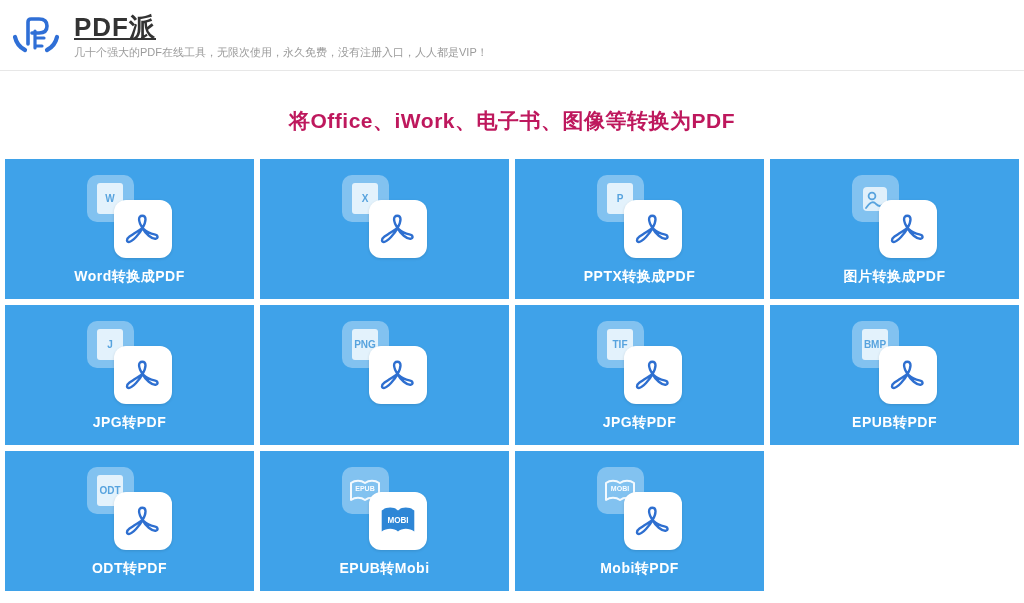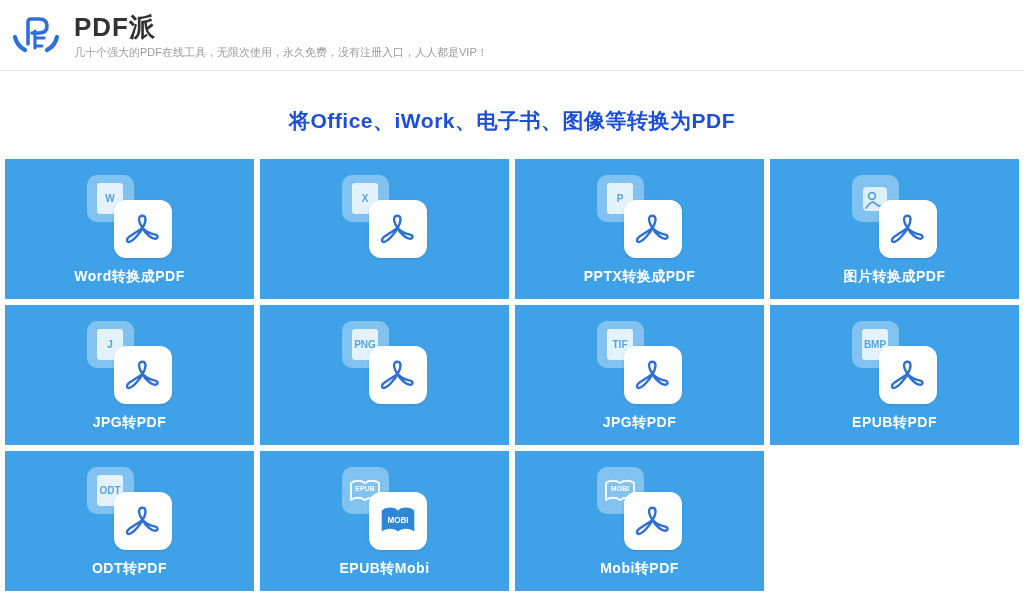--- a/index.html
+++ b/index.html
@@ -5,26 +5,26 @@
   * { margin:0; padding:0; box-sizing:border-box; }
   html,body { width:1024px; height:603px; background:#fff; overflow:hidden;
     font-family:"Liberation Sans","DejaVu Sans",sans-serif; }
 
   
   .header { height:71px; background:#fff; border-bottom:1px solid #e7e7e7;
     display:flex; align-items:center; padding-left:10px; }
   .logo { width:52px; height:52px; display:flex; align-items:center; justify-content:center;
     cursor:pointer; }
   .title-block { margin-left:12px; padding-top:2px; }
-  .site-title { font-size:26px; font-weight:bold; color:#333; letter-spacing:1px; line-height:30px; }
+  .site-title { font-size:26px; font-weight:bold; color:#333; letter-spacing:1px; line-height:30px;text-decoration:underline; }
   .site-tagline { font-size:11px; color:#9b9b9b; margin-top:3px; }
 
   
   .section-title { margin-top:36px; text-align:center; font-size:21px; font-weight:bold;
-    color:#1d4ed8; letter-spacing:.5px; }
+    color:#be185d; letter-spacing:.5px; }
 
   
   .grid { margin-top:24px; padding:0 5px; display:grid;
     grid-template-columns:repeat(4,1fr); gap:6px; }
   .tile { height:140px; background:#3fa2e9; display:flex; flex-direction:column;
     align-items:center; cursor:pointer; }
 
   .icon-stack { position:relative; width:86px; height:84px; margin-top:16px; }
   .back-icon { position:absolute; left:0; top:0; width:47px; height:47px;
     border-radius:10px; background:rgba(255,255,255,.35);

